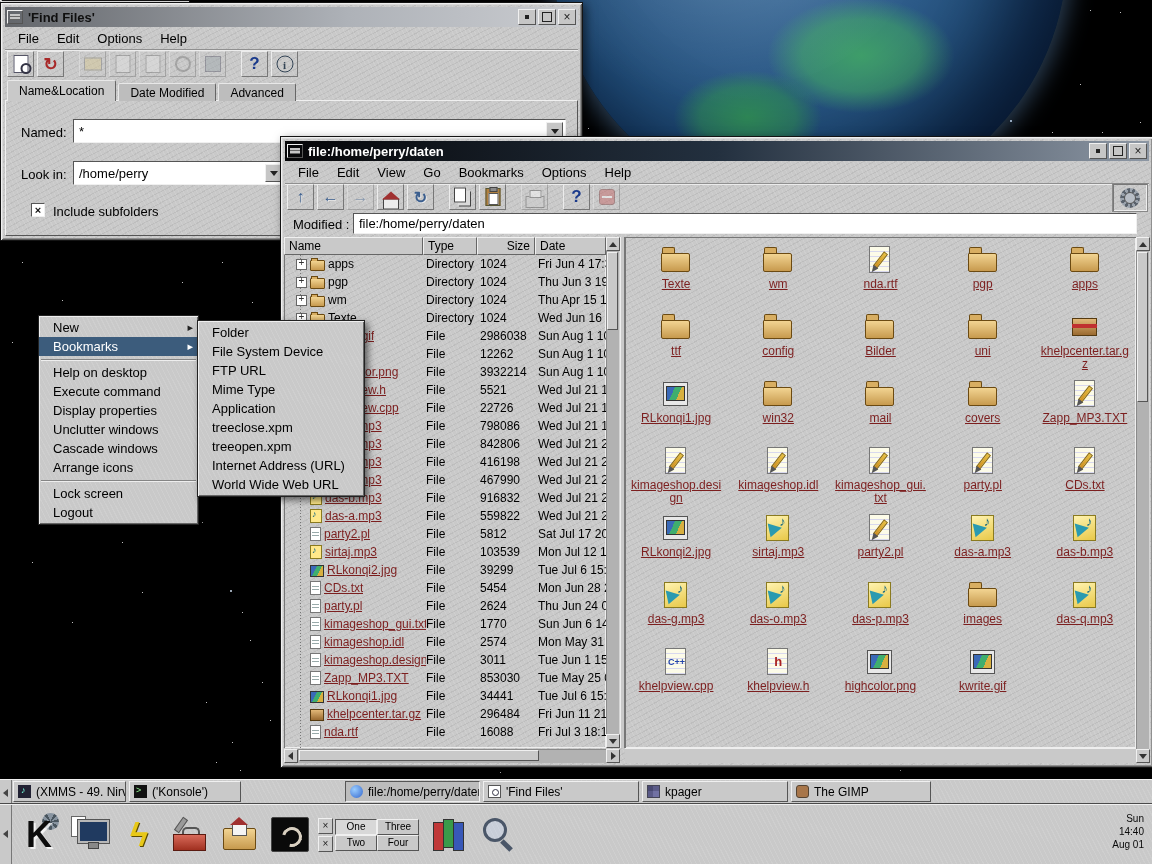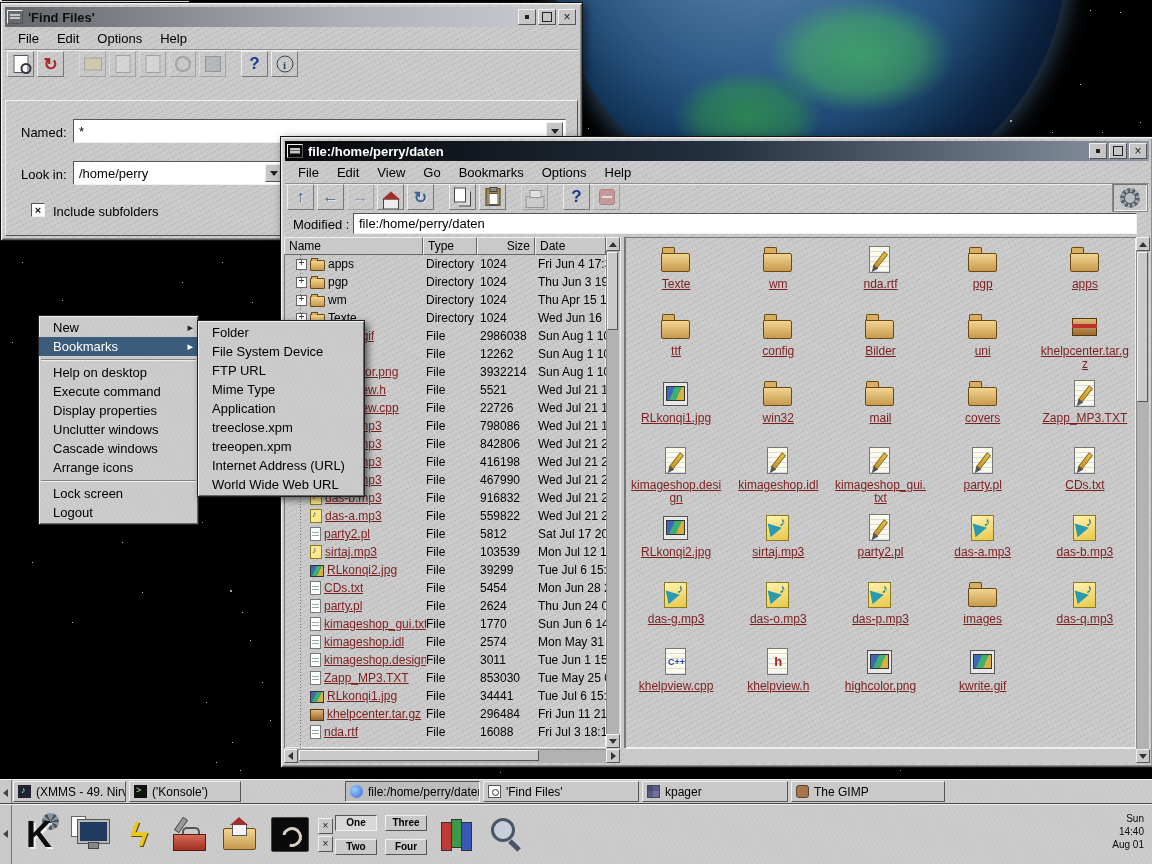--- a/index.html
+++ b/index.html
@@ -194,21 +194,21 @@
   .tkhide{position:absolute;left:0;top:0;bottom:0;width:11px;background:#c9c9c9;border-right:1px solid #777;}
   .tkhide::after{content:"";position:absolute;left:3px;top:9px;border-top:4px solid transparent;border-bottom:4px solid transparent;border-right:5px solid #444;}
   .tkbtn{height:21px;display:flex;align-items:center;background:#c9c9c9;border:1px solid;border-color:#f0f0f0 #555 #555 #f0f0f0;margin-right:3px;font-size:12px;padding:0 4px;overflow:hidden;white-space:nowrap;box-sizing:border-box;flex:none;color:#000;}
   .tkbtn.pressed{border-color:#555 #f0f0f0 #f0f0f0 #555;background:#bdbdbd;}
   .tkicon{width:13px;height:13px;margin-right:5px;flex:none;position:relative;box-sizing:border-box;}
   .tkbtn.xmms{width:113px;}
   .tkbtn.konsole{width:112px;}
   .tkbtn.kfmtask{width:135px;}
   .tkbtn.findtask{width:156px;}
   .tkbtn.kpagertask{width:146px;}
-  .tkbtn.gimptask{width:154px;}
+  .tkbtn.gimptask{width:140px;}
   .tkbtn.gapleft{margin-left:101px;}
   .tkbtn.xmms .tkicon{background:#223;}
   .tkbtn.xmms .tkicon::after{content:"♪";color:#7fd;font-size:9px;position:absolute;left:3px;top:0;}
   .tkbtn.konsole .tkicon{background:#111;}
   .tkbtn.konsole .tkicon::after{content:">";color:#9f9;font-size:9px;position:absolute;left:2px;top:0;}
   .tkbtn.kfmtask .tkicon{background:radial-gradient(circle at 35% 35%,#9cf,#36c);border-radius:50%;}
   .tkbtn.findtask .tkicon{background:#fff;border:1px solid #555;}
   .tkbtn.findtask .tkicon::after{content:"";position:absolute;right:1px;bottom:1px;width:5px;height:5px;border:1px solid #334;border-radius:50%;}
   .tkbtn.kpagertask .tkicon{background:linear-gradient(90deg,#88a 50%,#aac 50%),linear-gradient(#88a 50%,#aac 50%);background-blend-mode:multiply;border:1px solid #445;}
   .tkbtn.gimptask .tkicon{background:#a8764a;border-radius:3px;border:1px solid #543;}
@@ -229,21 +229,21 @@
   .tool-wrench{position:absolute;left:12px;top:7px;width:4px;height:14px;background:#9a9a9a;transform:rotate(35deg);border:1px solid #555;}
   .hfold{position:absolute;left:7px;top:18px;width:31px;height:20px;background:linear-gradient(#f2d492,#c79a4e);border:1px solid #6b4a12;border-radius:2px;}
   .hhouse{position:absolute;left:16px;top:14px;width:13px;height:10px;background:#f4f4f4;border:1px solid #555;}
   .hhouse::before{content:"";position:absolute;left:-3px;top:-8px;border-left:9px solid transparent;border-right:9px solid transparent;border-bottom:8px solid #a03030;}
   .shellbox{position:absolute;left:5px;top:7px;width:36px;height:33px;background:#0a0a0a;border:1px solid #444;border-radius:2px;}
   .shellbox::after{content:"";position:absolute;left:10px;top:9px;width:14px;height:14px;border:3px solid #d8cfc0;border-left-color:transparent;border-radius:50%;transform:rotate(-30deg);}
   .pagerbox{display:flex;align-items:center;margin:0 4px;flex:none;}
   .xcol{display:flex;flex-direction:column;margin-right:2px;}
   .xbtn{width:15px;height:16px;background:#c9c9c9;border:1px solid;border-color:#f0f0f0 #555 #555 #f0f0f0;box-sizing:border-box;margin:1px 0;text-align:center;line-height:13px;font-size:10px;color:#222;}
   .xbtn::after{content:"×";}
-  .dgrid{display:grid;grid-template-rows:repeat(2,1fr);grid-auto-flow:column;gap:8px;font-weight:bold;}
+  .dgrid{display:grid;grid-template-rows:repeat(2,1fr);grid-auto-flow:column;gap:0;}
   .dskbtn{width:42px;height:16px;background:#c9c9c9;border:1px solid;border-color:#f0f0f0 #555 #555 #f0f0f0;box-sizing:border-box;font-size:10px;text-align:center;line-height:14px;color:#000;}
   .dskbtn.pressed{border-color:#555 #f0f0f0 #f0f0f0 #555;background:#d8d8d8;}
   .book{position:absolute;width:9px;height:27px;border:1px solid #333;}
   .book.b1{left:8px;top:12px;background:#c03838;}
   .book.b2{left:18px;top:9px;background:#3a9a4a;}
   .book.b3{left:28px;top:12px;background:#3858b8;}
   .mag{position:absolute;left:8px;top:8px;width:18px;height:18px;border:3px solid #4a5668;border-radius:50%;background:rgba(200,220,255,.3);}
   .mag::after{content:"";position:absolute;left:18px;top:18px;width:5px;height:13px;background:#4a5668;transform:rotate(-45deg);}
   .pclock{position:absolute;right:8px;top:7px;text-align:right;font-size:10px;line-height:1.3;color:#0a0a0a;}
 </style>
@@ -297,20 +297,26 @@
         <span class="tbtn24 gsave disabled">
           <span class="ticon"></span>
         </span>
         <span class="tbtn24 helpcur gap">
           <span class="ticon"></span>
         </span>
         <span class="tbtn24 info">
           <span class="ticon"></span>
         </span>
       </div>
+    <div class="tabs">
+
+    <span class="tab active">Name&amp;Location</span>
+        <span class="tab">Date Modified</span>
+        <span class="tab">Advanced</span>
+      </div>
     <div class="tabpanel"></div>
     <span class="lbl" style="left:20px;top:122px;">Named:</span>
     <div class="fld" style="left:72px;top:116px;right:16px;height:24px;">
       <span>*</span>
       <span class="cmb"></span>
     </div>
     <span class="lbl" style="left:20px;top:164px;">Look in:</span>
     <div class="fld" style="left:72px;top:158px;width:212px;height:24px;">
       <span>/home/perry</span>
       <span class="cmb"></span>

